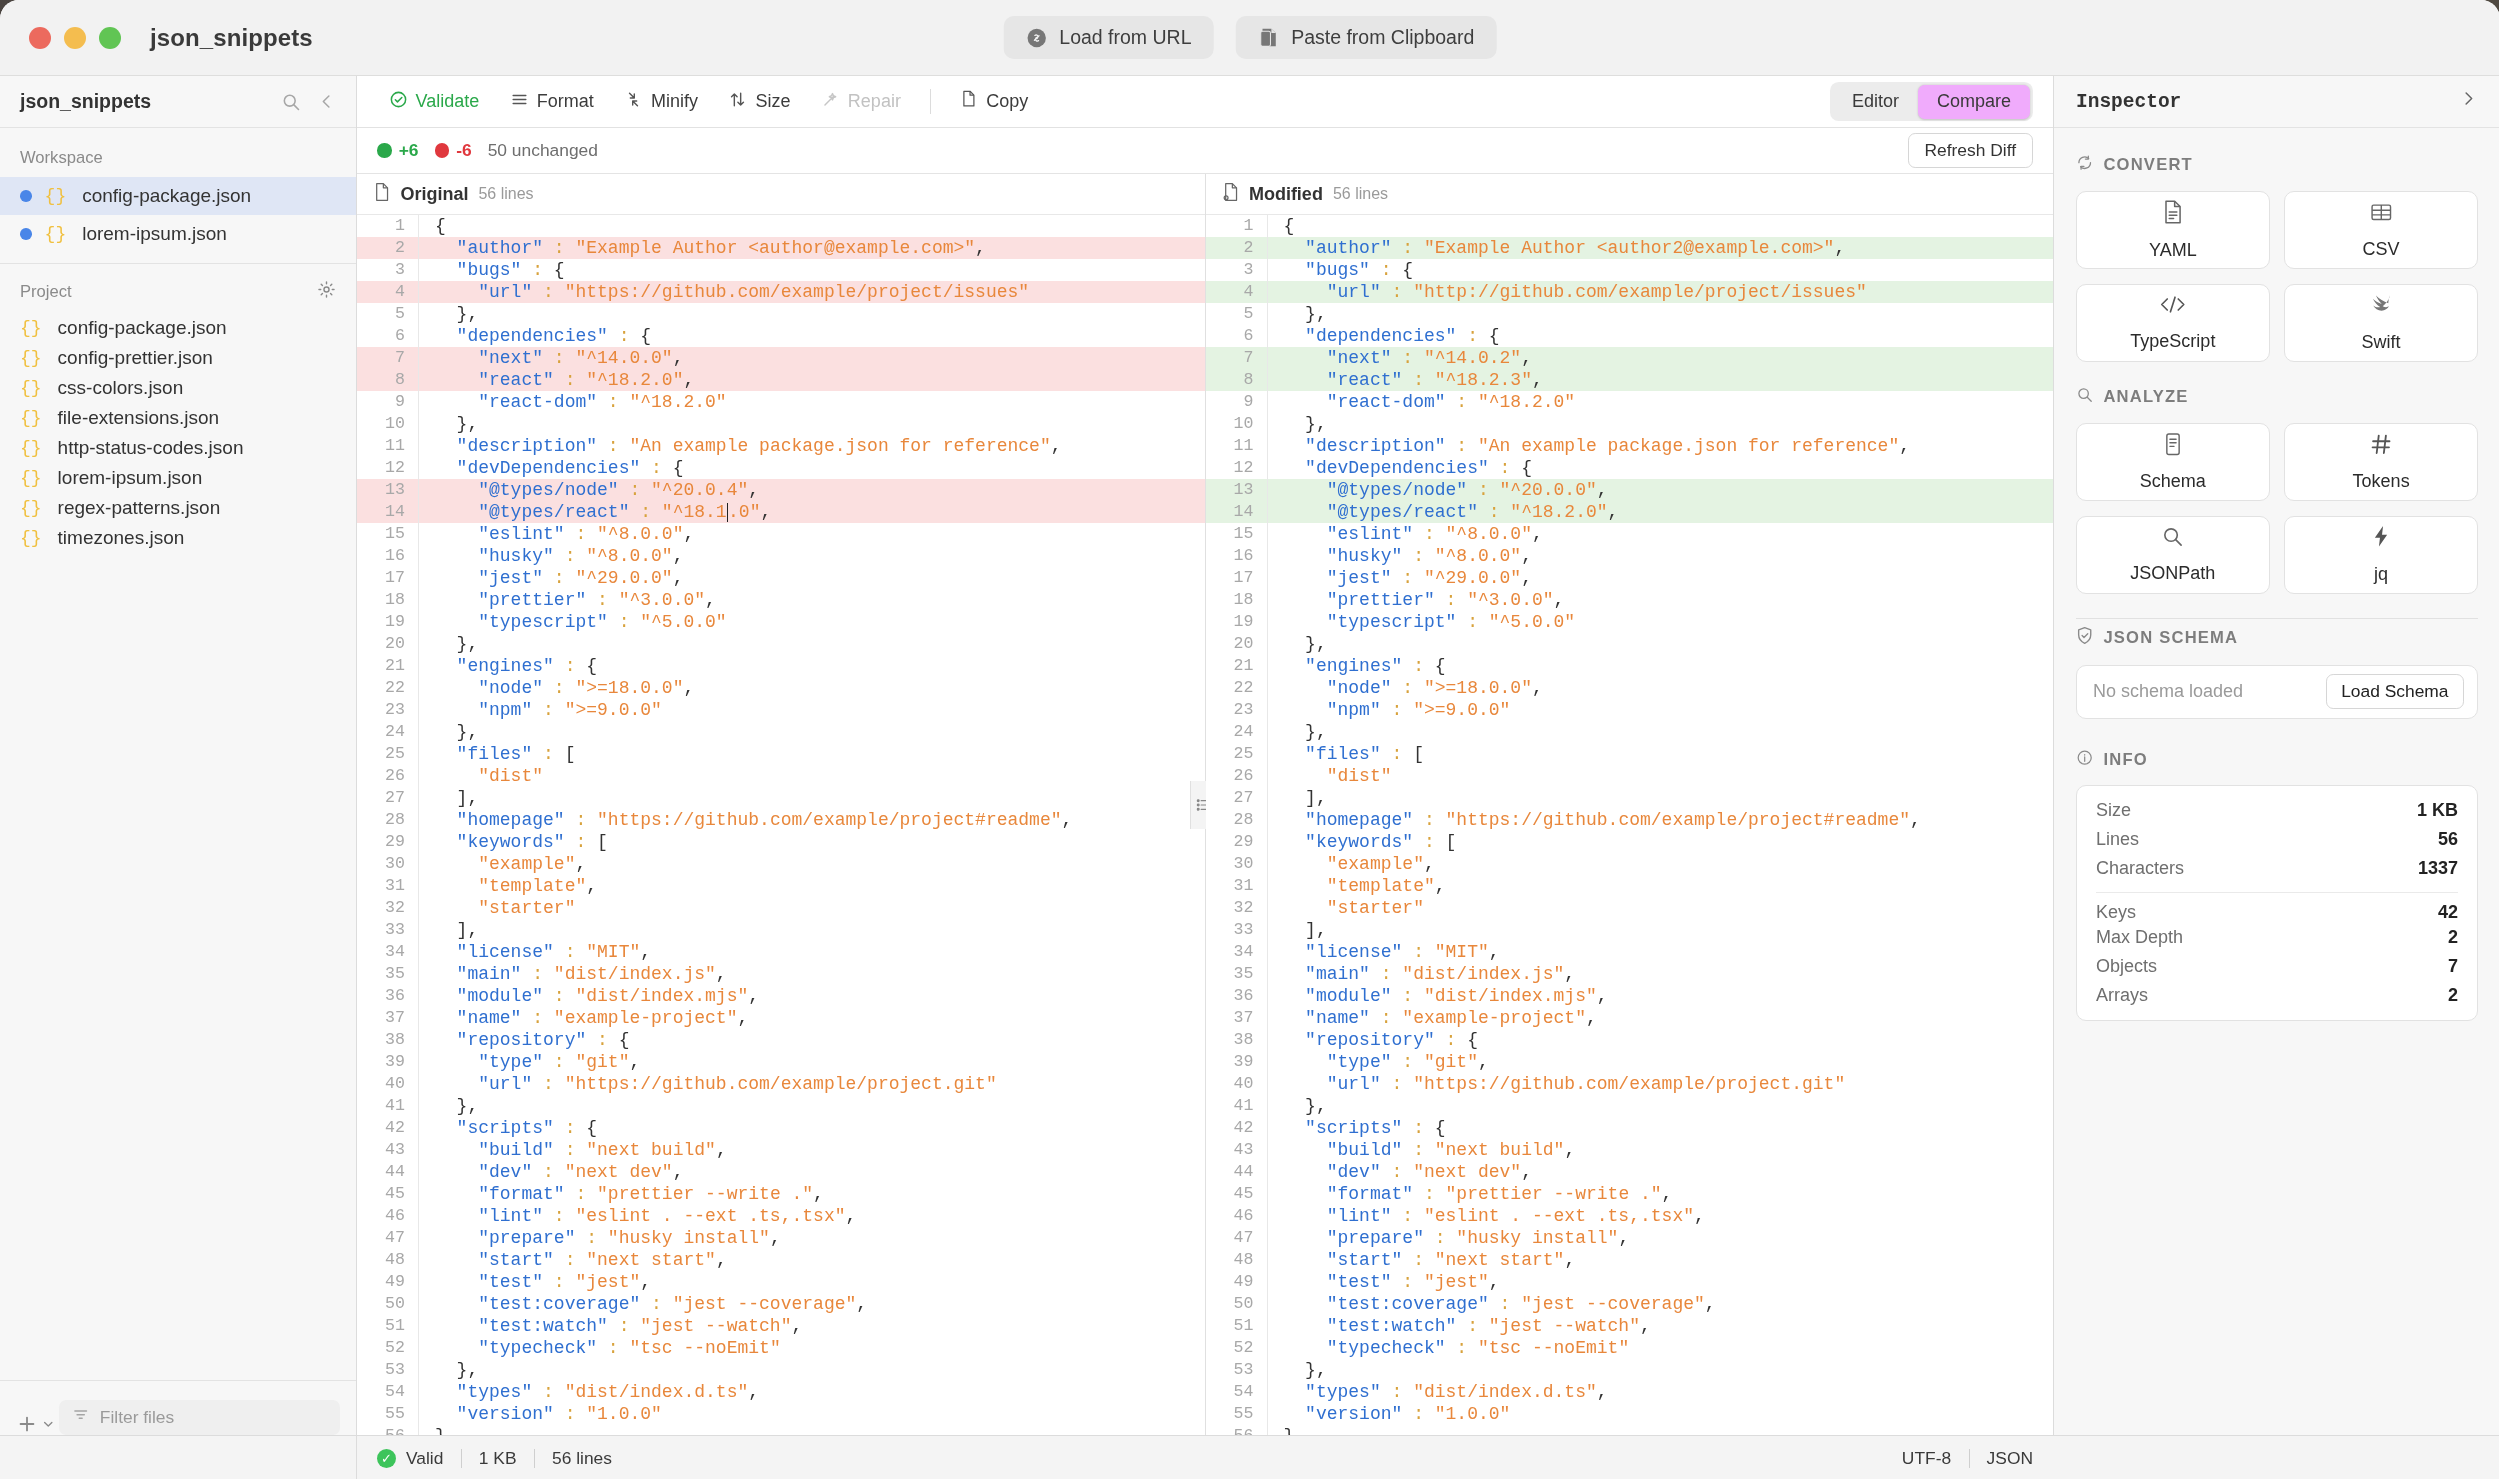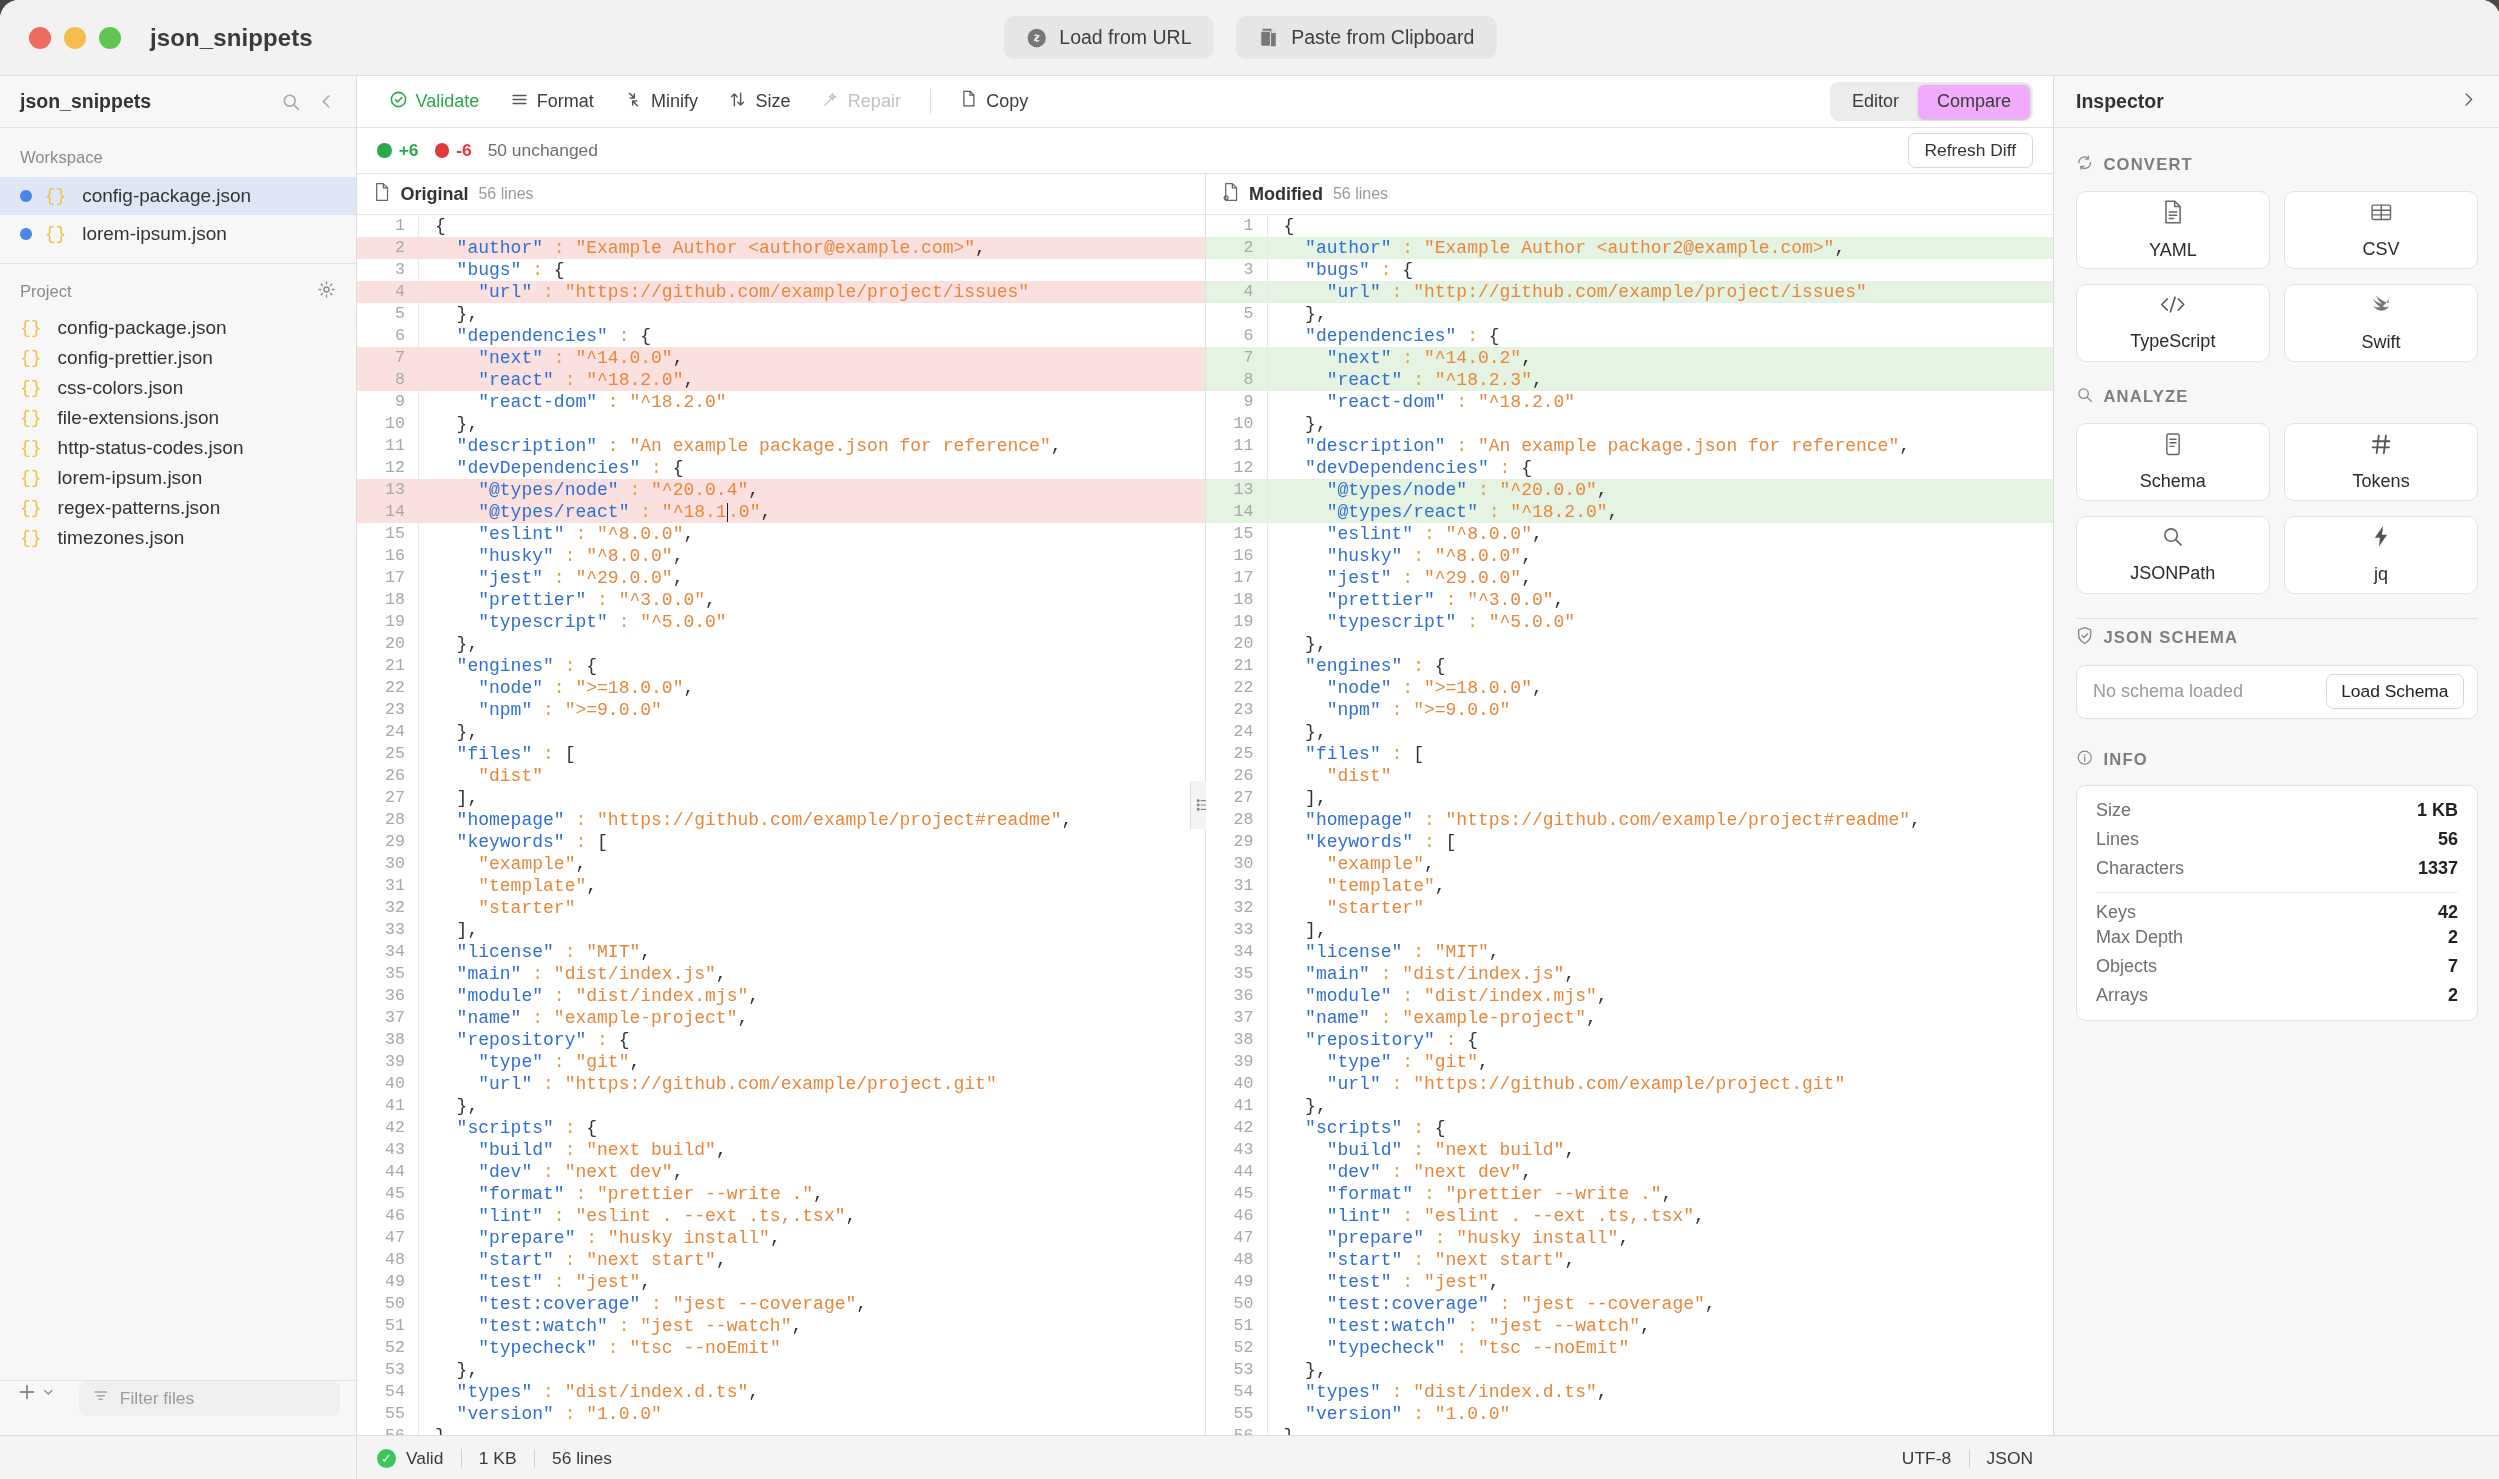--- a/index.html
+++ b/index.html
@@ -70,21 +70,21 @@
     display:flex; align-items:center; height:38px; padding:0 20px; gap:13px; cursor:pointer;
   }
   .ws-item.active{ background:#dfe6f5; }
   .dot{ width:11.6px; height:11.6px; border-radius:50%; background:#4a86e8; flex:0 0 11.6px;}
   .braces{ color:#f0c040; font-size:18px; font-family:"Liberation Mono",monospace; width:24.6px;}
   .fname{ font-size:19px; color:#333; white-space:nowrap; }
   .proj-item{
     display:flex; align-items:center; height:30px; padding:0 20px; gap:13px; cursor:pointer;
   }
   .sb-foot{
-    height:55px; border-top:0.7px solid #e3e3e3; display:flex; align-items:flex-start; gap:24px;
+    height:55px; border-top:0.7px solid #e3e3e3; display:flex; align-items:flex-end; gap:4px;
     padding:0 16px;
   }
   .plus{ display:flex; align-items:center; gap:2.9px; color:#777; font-size:24.6px; cursor:pointer;}
   .filterbox{
     flex:1; height:35px; background:#efefef; border-radius:7.2px;
     display:flex; align-items:center; gap:10px; padding:0 13px; color:#9a9a9a; font-size:17.4px;
   }
   
   .main{ flex:1; display:flex; flex-direction:column; min-width:0; background:#fff; }
   .toolbar{
@@ -153,20 +153,21 @@
     cursor:col-resize;
   }
   
   .inspector{
     width:447px; flex:0 0 447px; background:#f7f7f7; border-left:0.7px solid #dcdcdc;
     display:flex; flex-direction:column;
   }
   .insp-head{
     height:52px; display:flex; align-items:center; padding:0 22px;
     border-bottom:0.7px solid #e3e3e3;
+    font-family:Liberation Mono, monospace;
   }
   .insp-head .t{ font-size:19.5px; font-weight:700; color:#333; flex:1; }
   .insp-body{ padding:19px 22px; overflow:hidden; }
   .grp-label{
     display:flex; align-items:center; gap:10px; font-size:16.6px; letter-spacing:1.2px;
     color:#7d7d7d; font-weight:700; margin-bottom:14.5px; margin-top:7.2px;
   }
   .grid2{ display:grid; grid-template-columns:1fr 1fr; gap:14.5px; }
   .card{
     background:#fff; border:0.7px solid #e2e2e2; border-radius:10px; height:78px;

